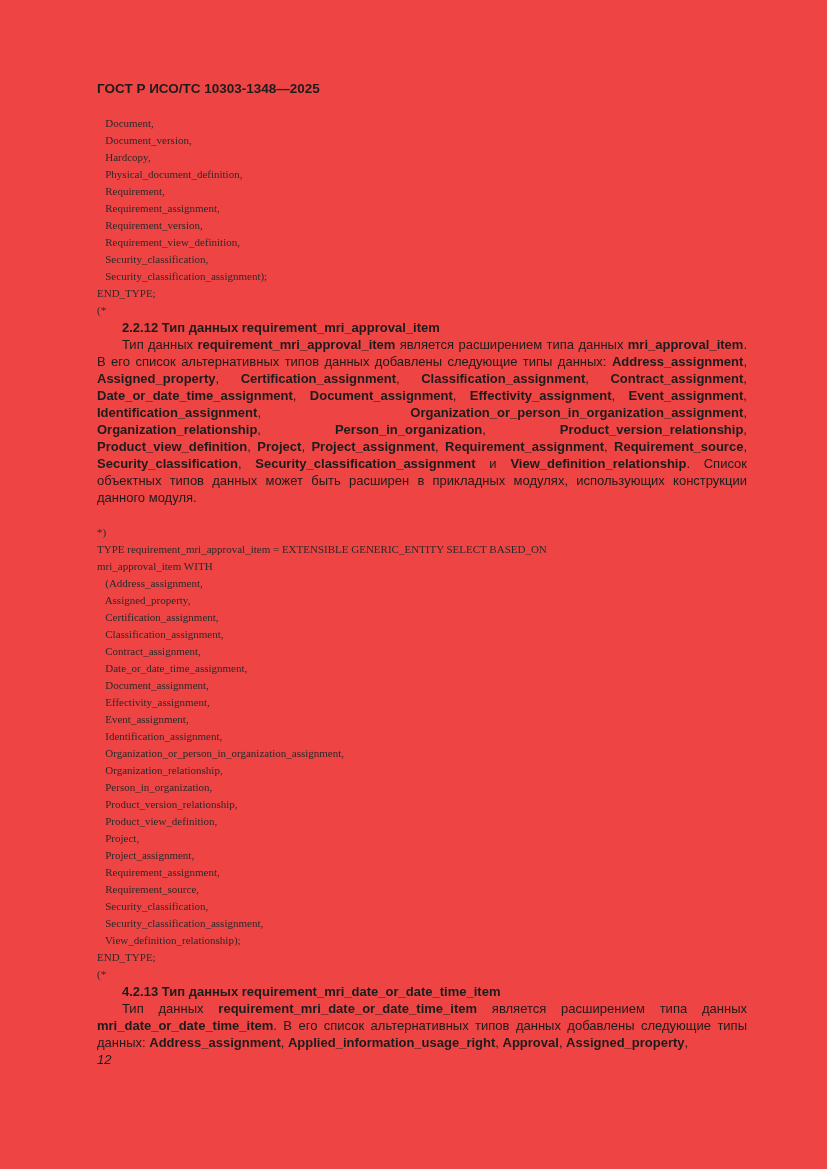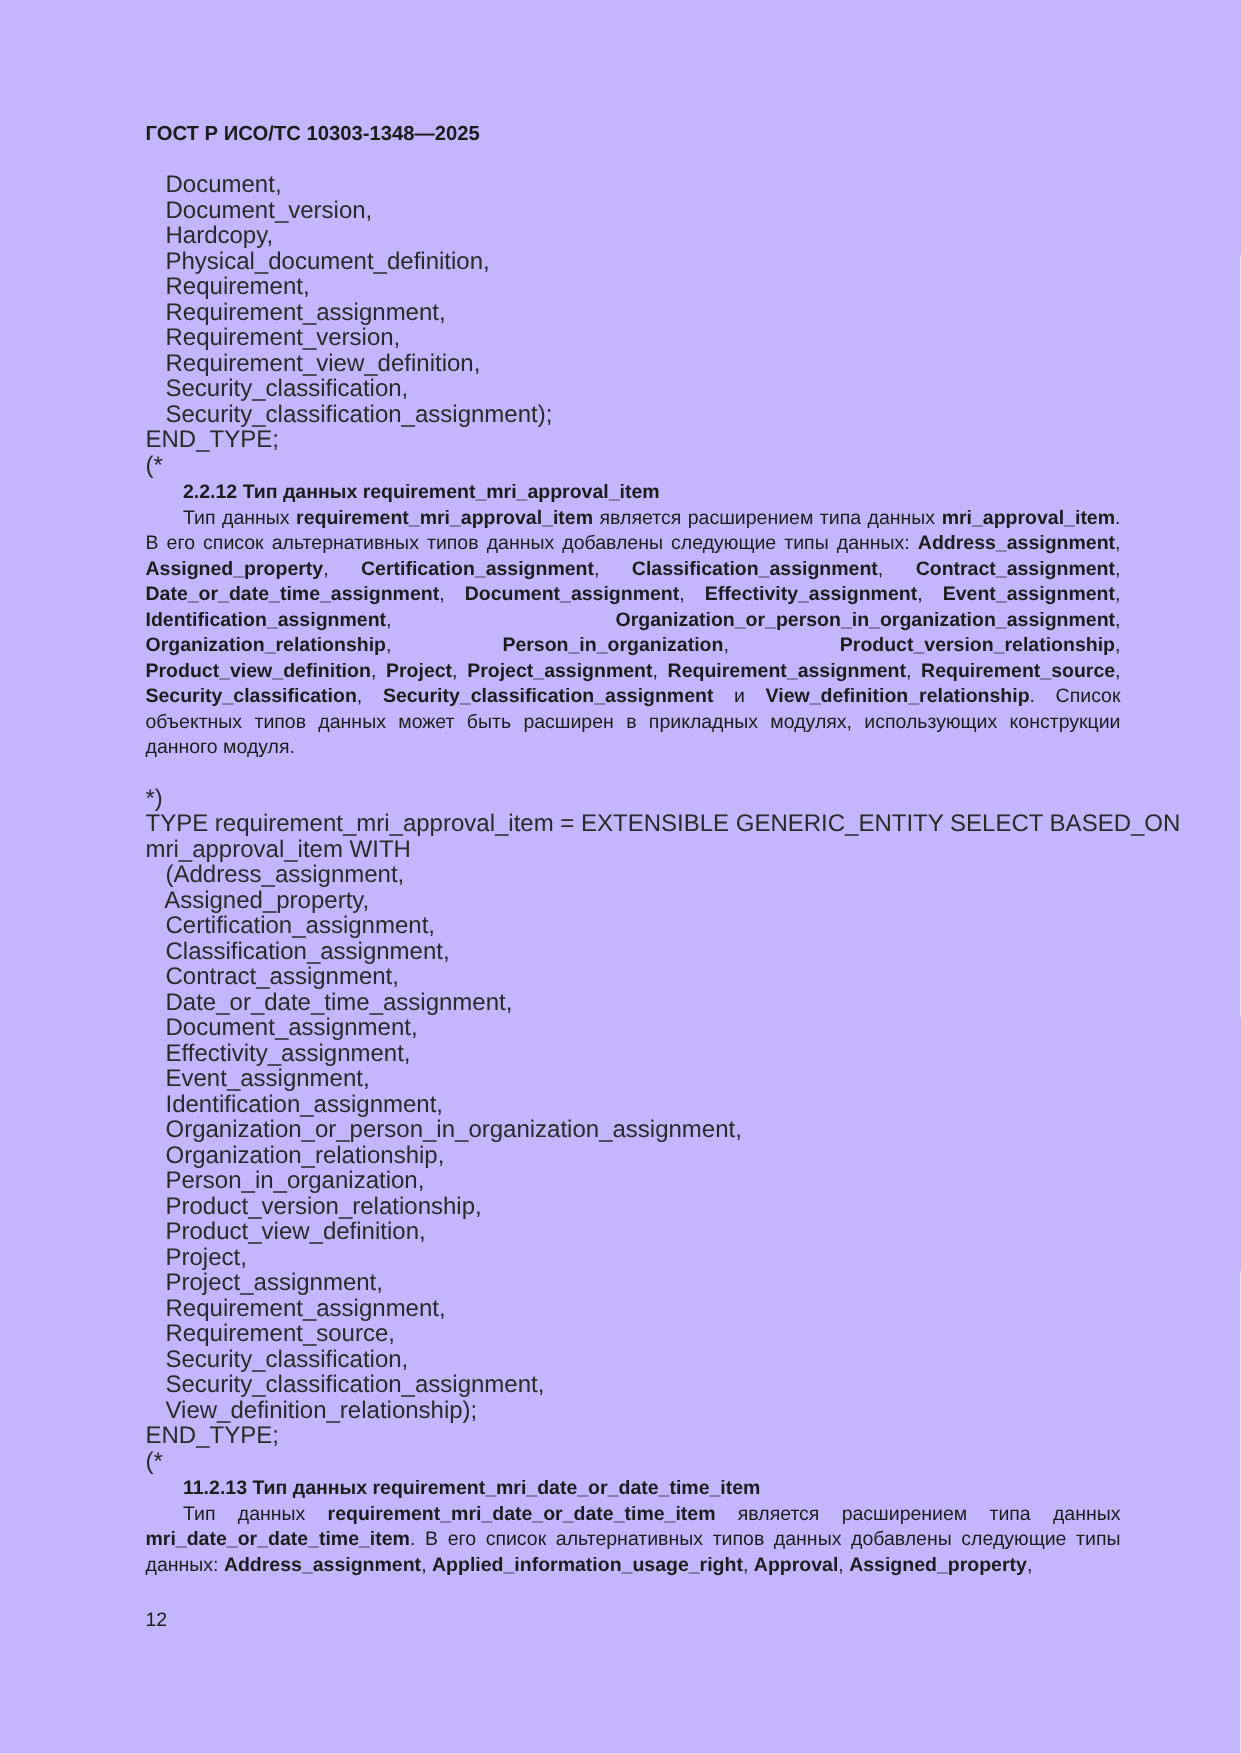--- a/index.html
+++ b/index.html
@@ -1,42 +1,42 @@
 <!DOCTYPE html>
 <html lang="ru"><head>
 <meta charset="utf-8">
 <style>
   * { margin: 0; padding: 0; box-sizing: border-box; }
   html, body { background: #ffffff; }
   .page {
     position: relative;
     width: 827px;
     height: 1169px;
-    background: #c4b5fd;
+    background: #ef4444;
     color: #1c1c1c;
     font-family: "Liberation Sans", sans-serif;
     font-size: 13px;
     line-height: 17px;
     overflow: hidden;
   }
   .content {
     position: absolute;
     left: 97px;
     top: 80px;
     width: 650px;
   }
   .doc-header {
     font-weight: bold;
     font-size: 13.5px;
     margin-bottom: 17px;
     white-space: nowrap;
   }
   pre.code {
-    font-family: Liberation Sans, sans-serif;
-    font-size: 16px;
+    font-family: Liberation Serif, serif;
+    font-size: 11px;
     line-height: 17px;
     color: #2a2a2a;
     white-space: pre;
     margin-top: 18px;
   }
   h2.sect-heading {
     font-size: 13px;
     font-weight: bold;
     line-height: 17px;
     text-indent: 25px;
@@ -47,22 +47,23 @@
     text-indent: 25px;
     line-height: 17px;
   }
   p.body-para b { font-weight: bold; }
   .express-label {
     text-indent: 25px;
     line-height: 17px;
   }
   .express-label span { text-decoration: underline; }
   .page-number {
-    margin-top: 20px;
+    margin-top: 0;
     line-height: 17px;
+    font-style: italic;
   }
 </style>
 </head>
 <body>
 
 <div class="page">
   <div class="content">
 
     <div class="doc-header">ГОСТ Р ИСО/ТС 10303-1348—2025</div>
 
@@ -106,20 +107,20 @@
    Project,
    Project_assignment,
    Requirement_assignment,
    Requirement_source,
    Security_classification,
    Security_classification_assignment,
    View_definition_relationship);
 END_TYPE;
 (*</pre>
 
-    <h2 class="sect-heading">11.2.13 Тип данных requirement_mri_date_or_date_time_item</h2>
+    <h2 class="sect-heading">4.2.13 Тип данных requirement_mri_date_or_date_time_item</h2>
 
     <p class="body-para"><span>Тип данных </span><b>requirement_mri_date_or_date_time_item</b><span> является расширением типа данных </span><b>mri_date_or_date_time_item</b><span>. В его список альтернативных типов данных добавлены следующие типы данных: </span><b>Address_assignment</b><span>, </span><b>Applied_information_usage_right</b><span>, </span><b>Approval</b><span>, </span><b>Assigned_property</b><span>,</span></p>
 
     <div class="page-number">12</div>
 
   </div>
 </div>
 
 </body></html>

